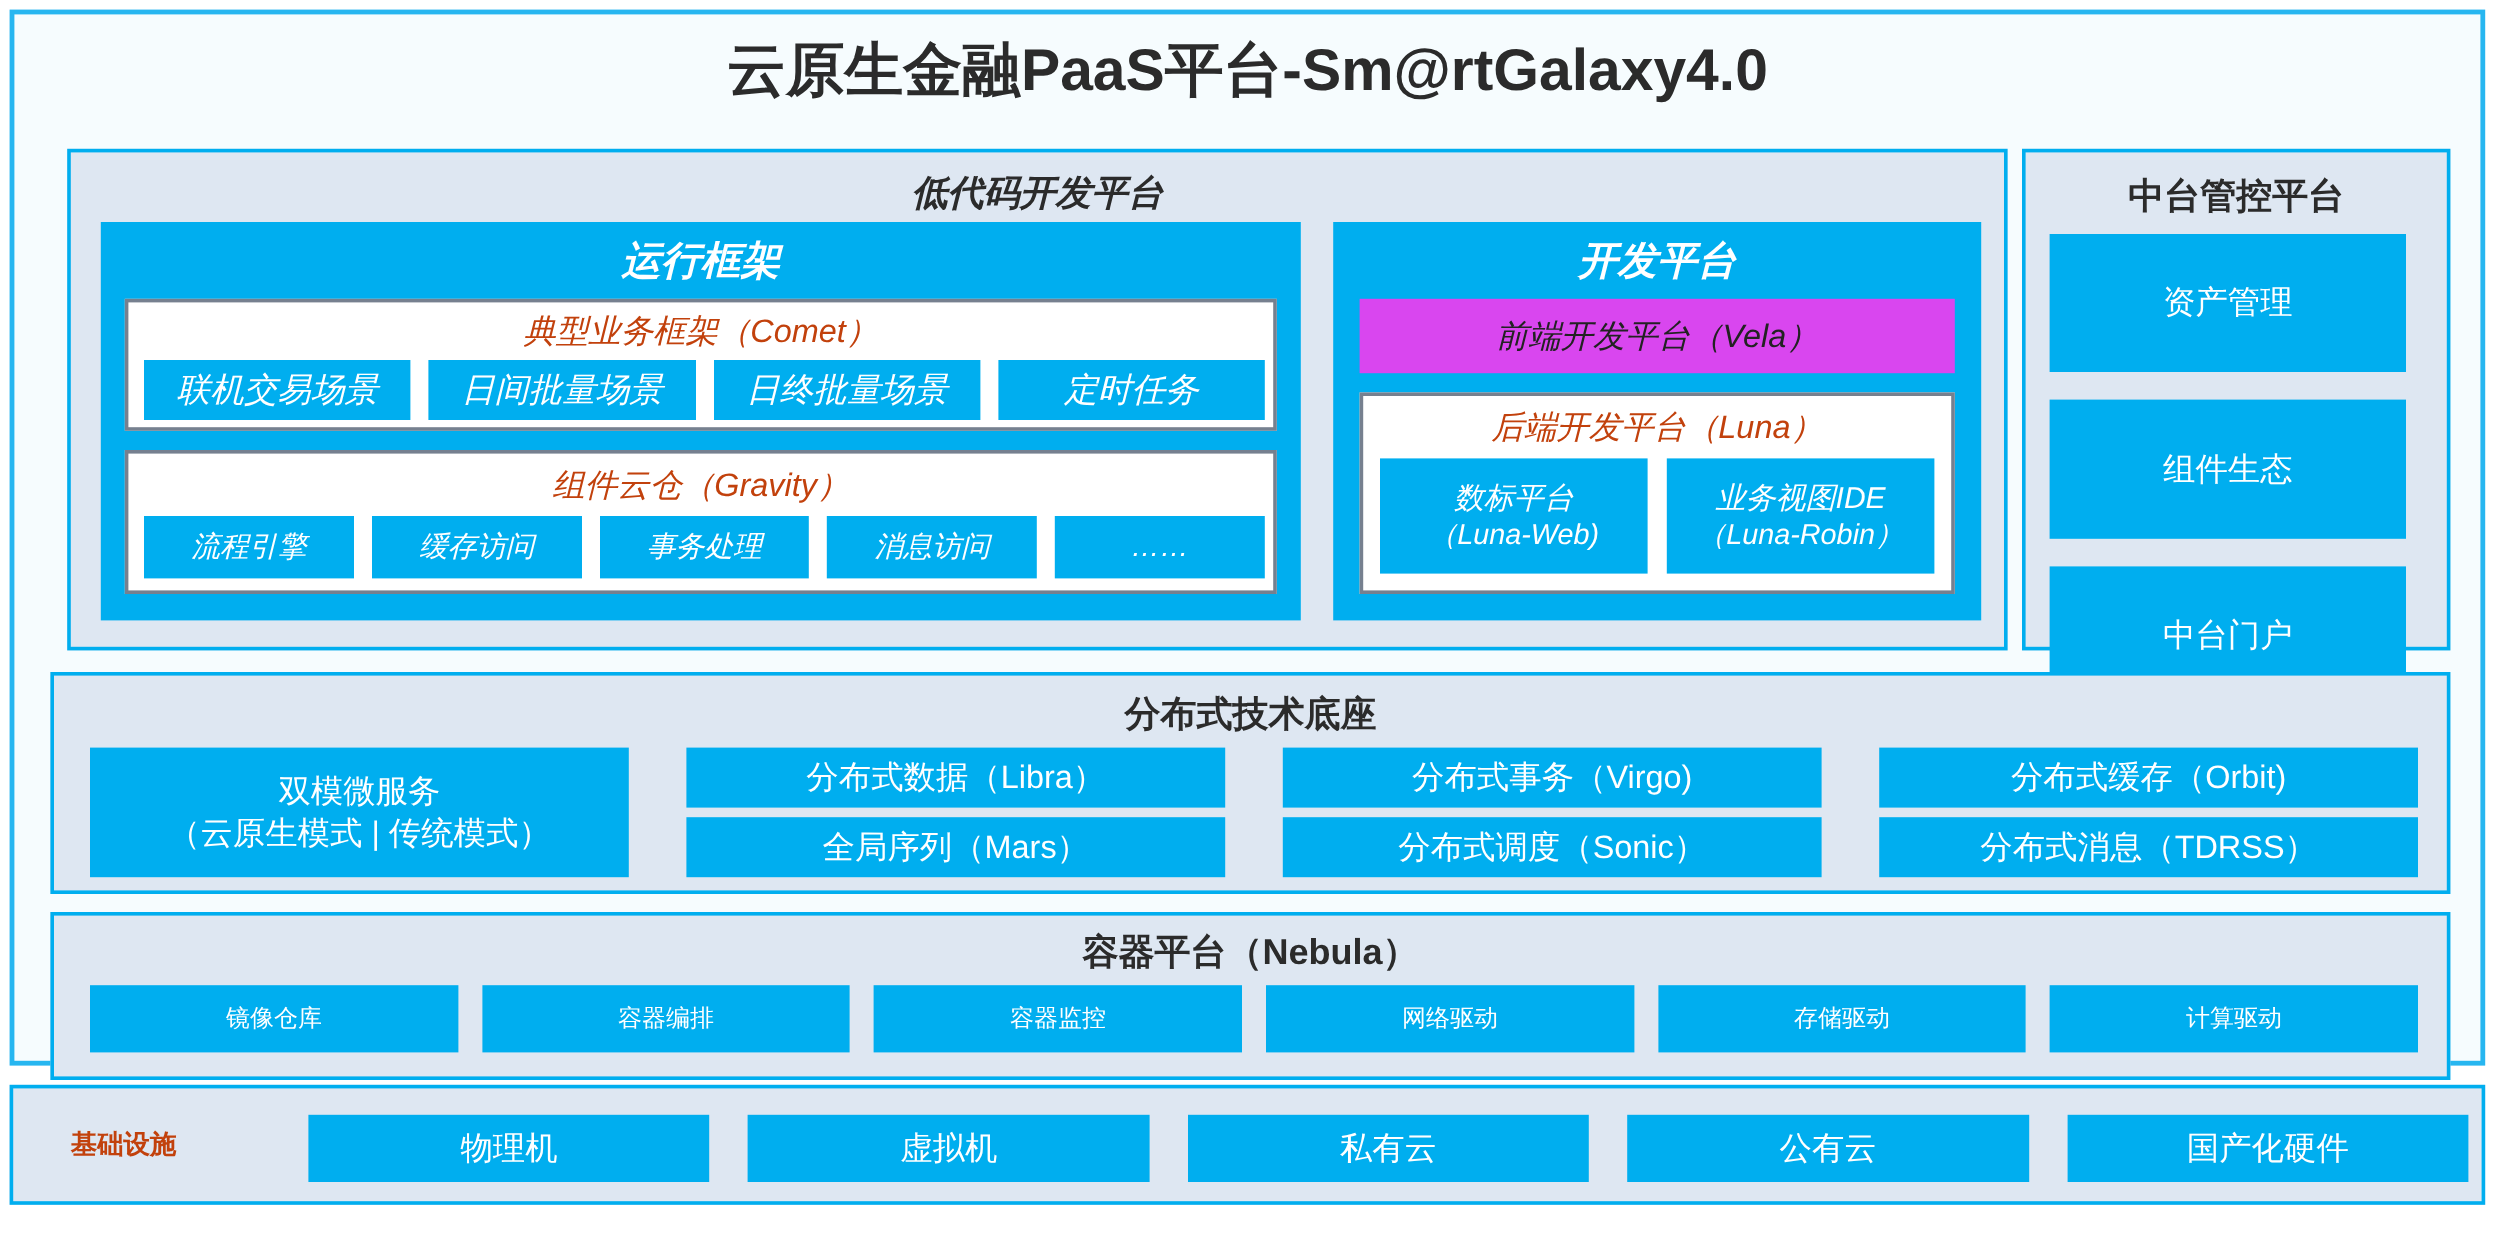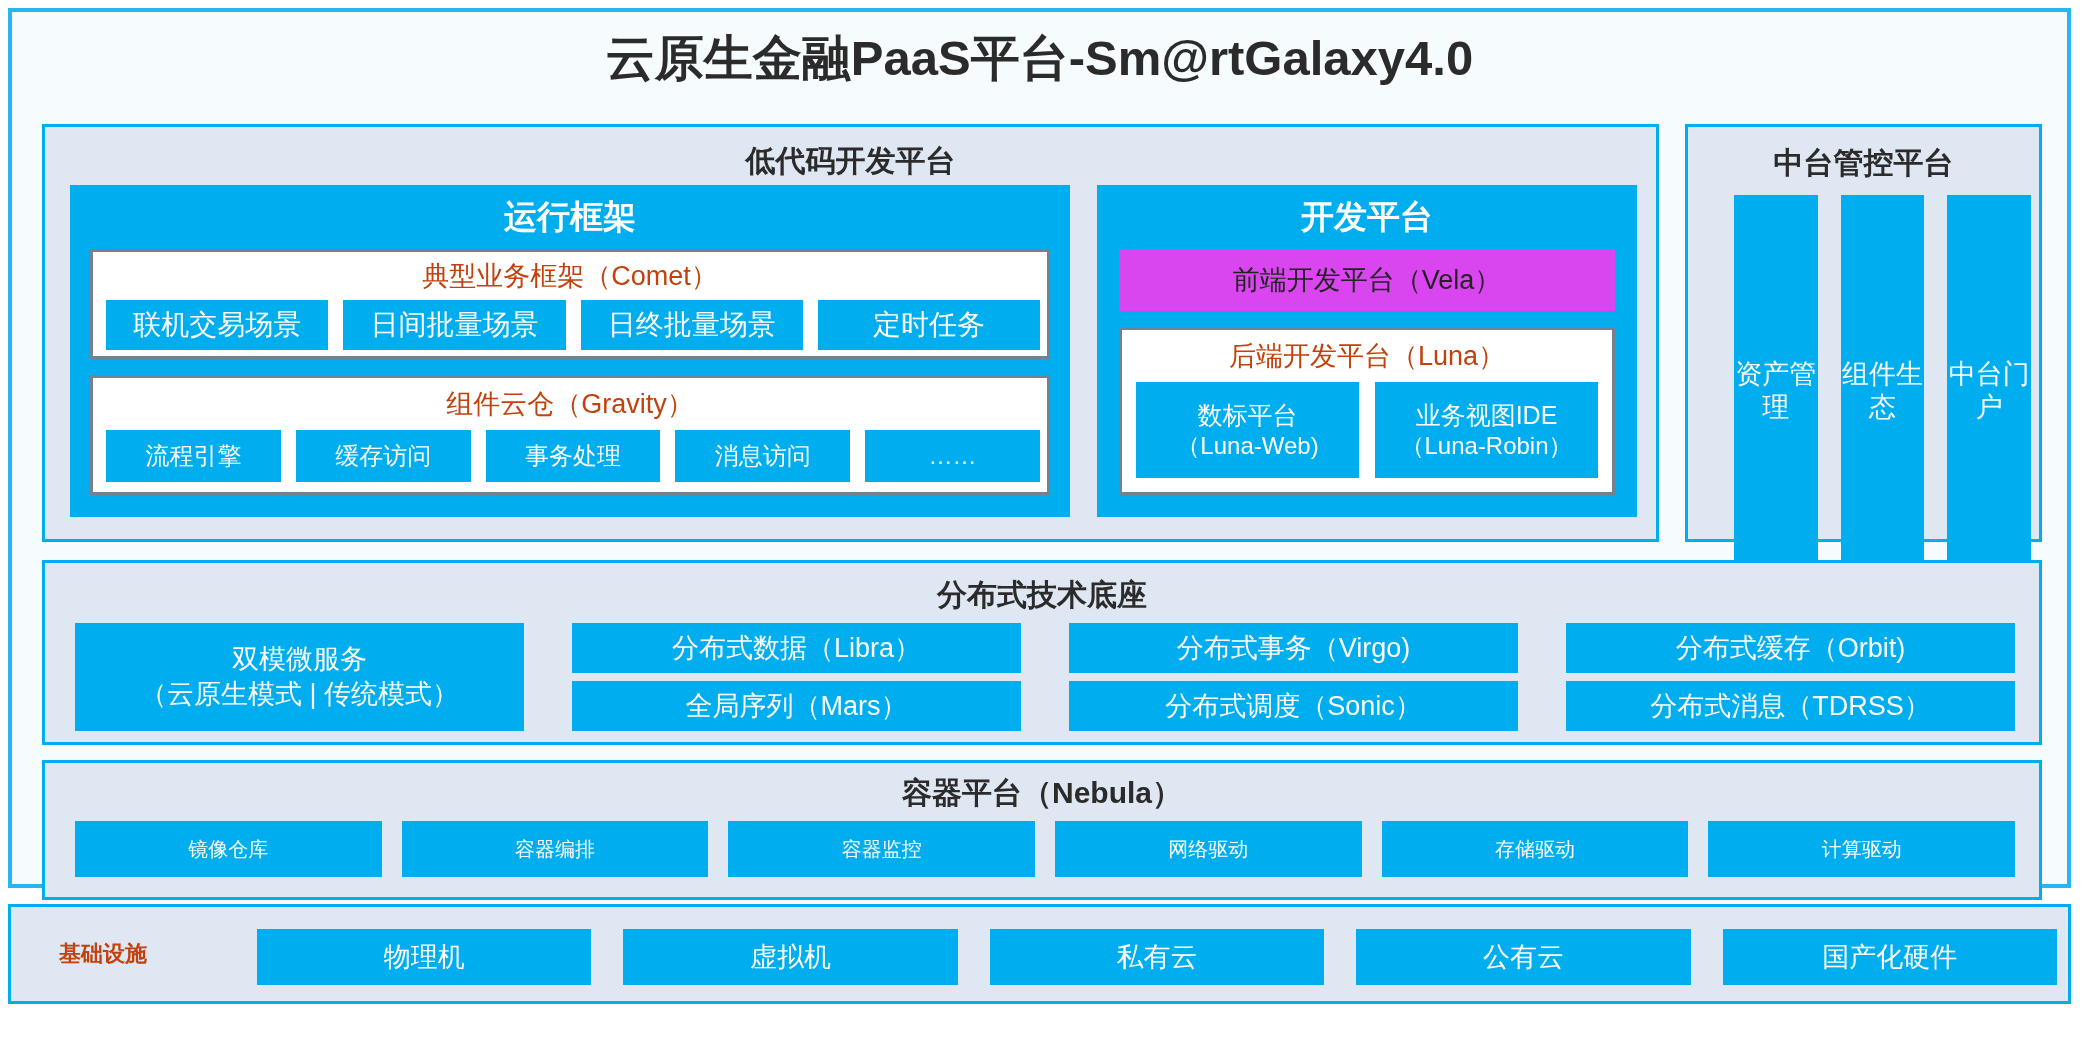--- a/index.html
+++ b/index.html
@@ -44,21 +44,21 @@
     position:absolute;left:0;top:14px;width:100%;
     text-align:center;font-size:49px;font-weight:bold;color:#2b2b2b;
     letter-spacing:0px;
   }
 
   
   .row1{
     position:absolute;left:30px;top:112px;width:2000px;height:418px;
   }
   .lowcode-panel{
-    position:absolute;left:0;top:0;width:1617px;height:418px;
+    position:absolute;left:14px;top:0;width:1617px;height:418px;font-style:italic;
   }
   .lowcode-title{
     position:absolute;left:0;top:14px;width:100%;font-size:30px;
   }
   .runtime-block{
     position:absolute;left:25px;top:58px;width:1000px;height:332px;
     background:#00AEEF;box-sizing:border-box;
   }
   .runtime-title{
     position:absolute;left:0;top:10px;width:100%;text-align:center;
@@ -105,22 +105,22 @@
     display:flex;gap:16px;
   }
   .luna-chips .blue-chip{flex:1;font-size:25px;flex-direction:column;}
   .luna-chips .blue-chip span.sub{font-size:24px;}
 
   .midend-panel{
     position:absolute;left:1643px;top:0;width:357px;height:418px;
   }
   .midend-title{position:absolute;left:0;top:16px;width:100%;font-size:30px;}
   .midend-chips{
-    position:absolute;left:46px;top:68px;width:297px;height:392px;
-    display:flex;gap:23px;
+    position:absolute;left:20px;top:68px;width:297px;height:392px;
+    display:flex;flex-direction:column;gap:23px;
   }
   .midend-chips .blue-chip{flex:1;font-size:27px;}
 
   
   .row2{
     position:absolute;left:30px;top:548px;width:2000px;height:185px;
   }
   .base-title{position:absolute;left:0;top:12px;width:100%;font-size:30px;}
   .base-grid{
     position:absolute;left:30px;top:60px;width:1940px;height:108px;

